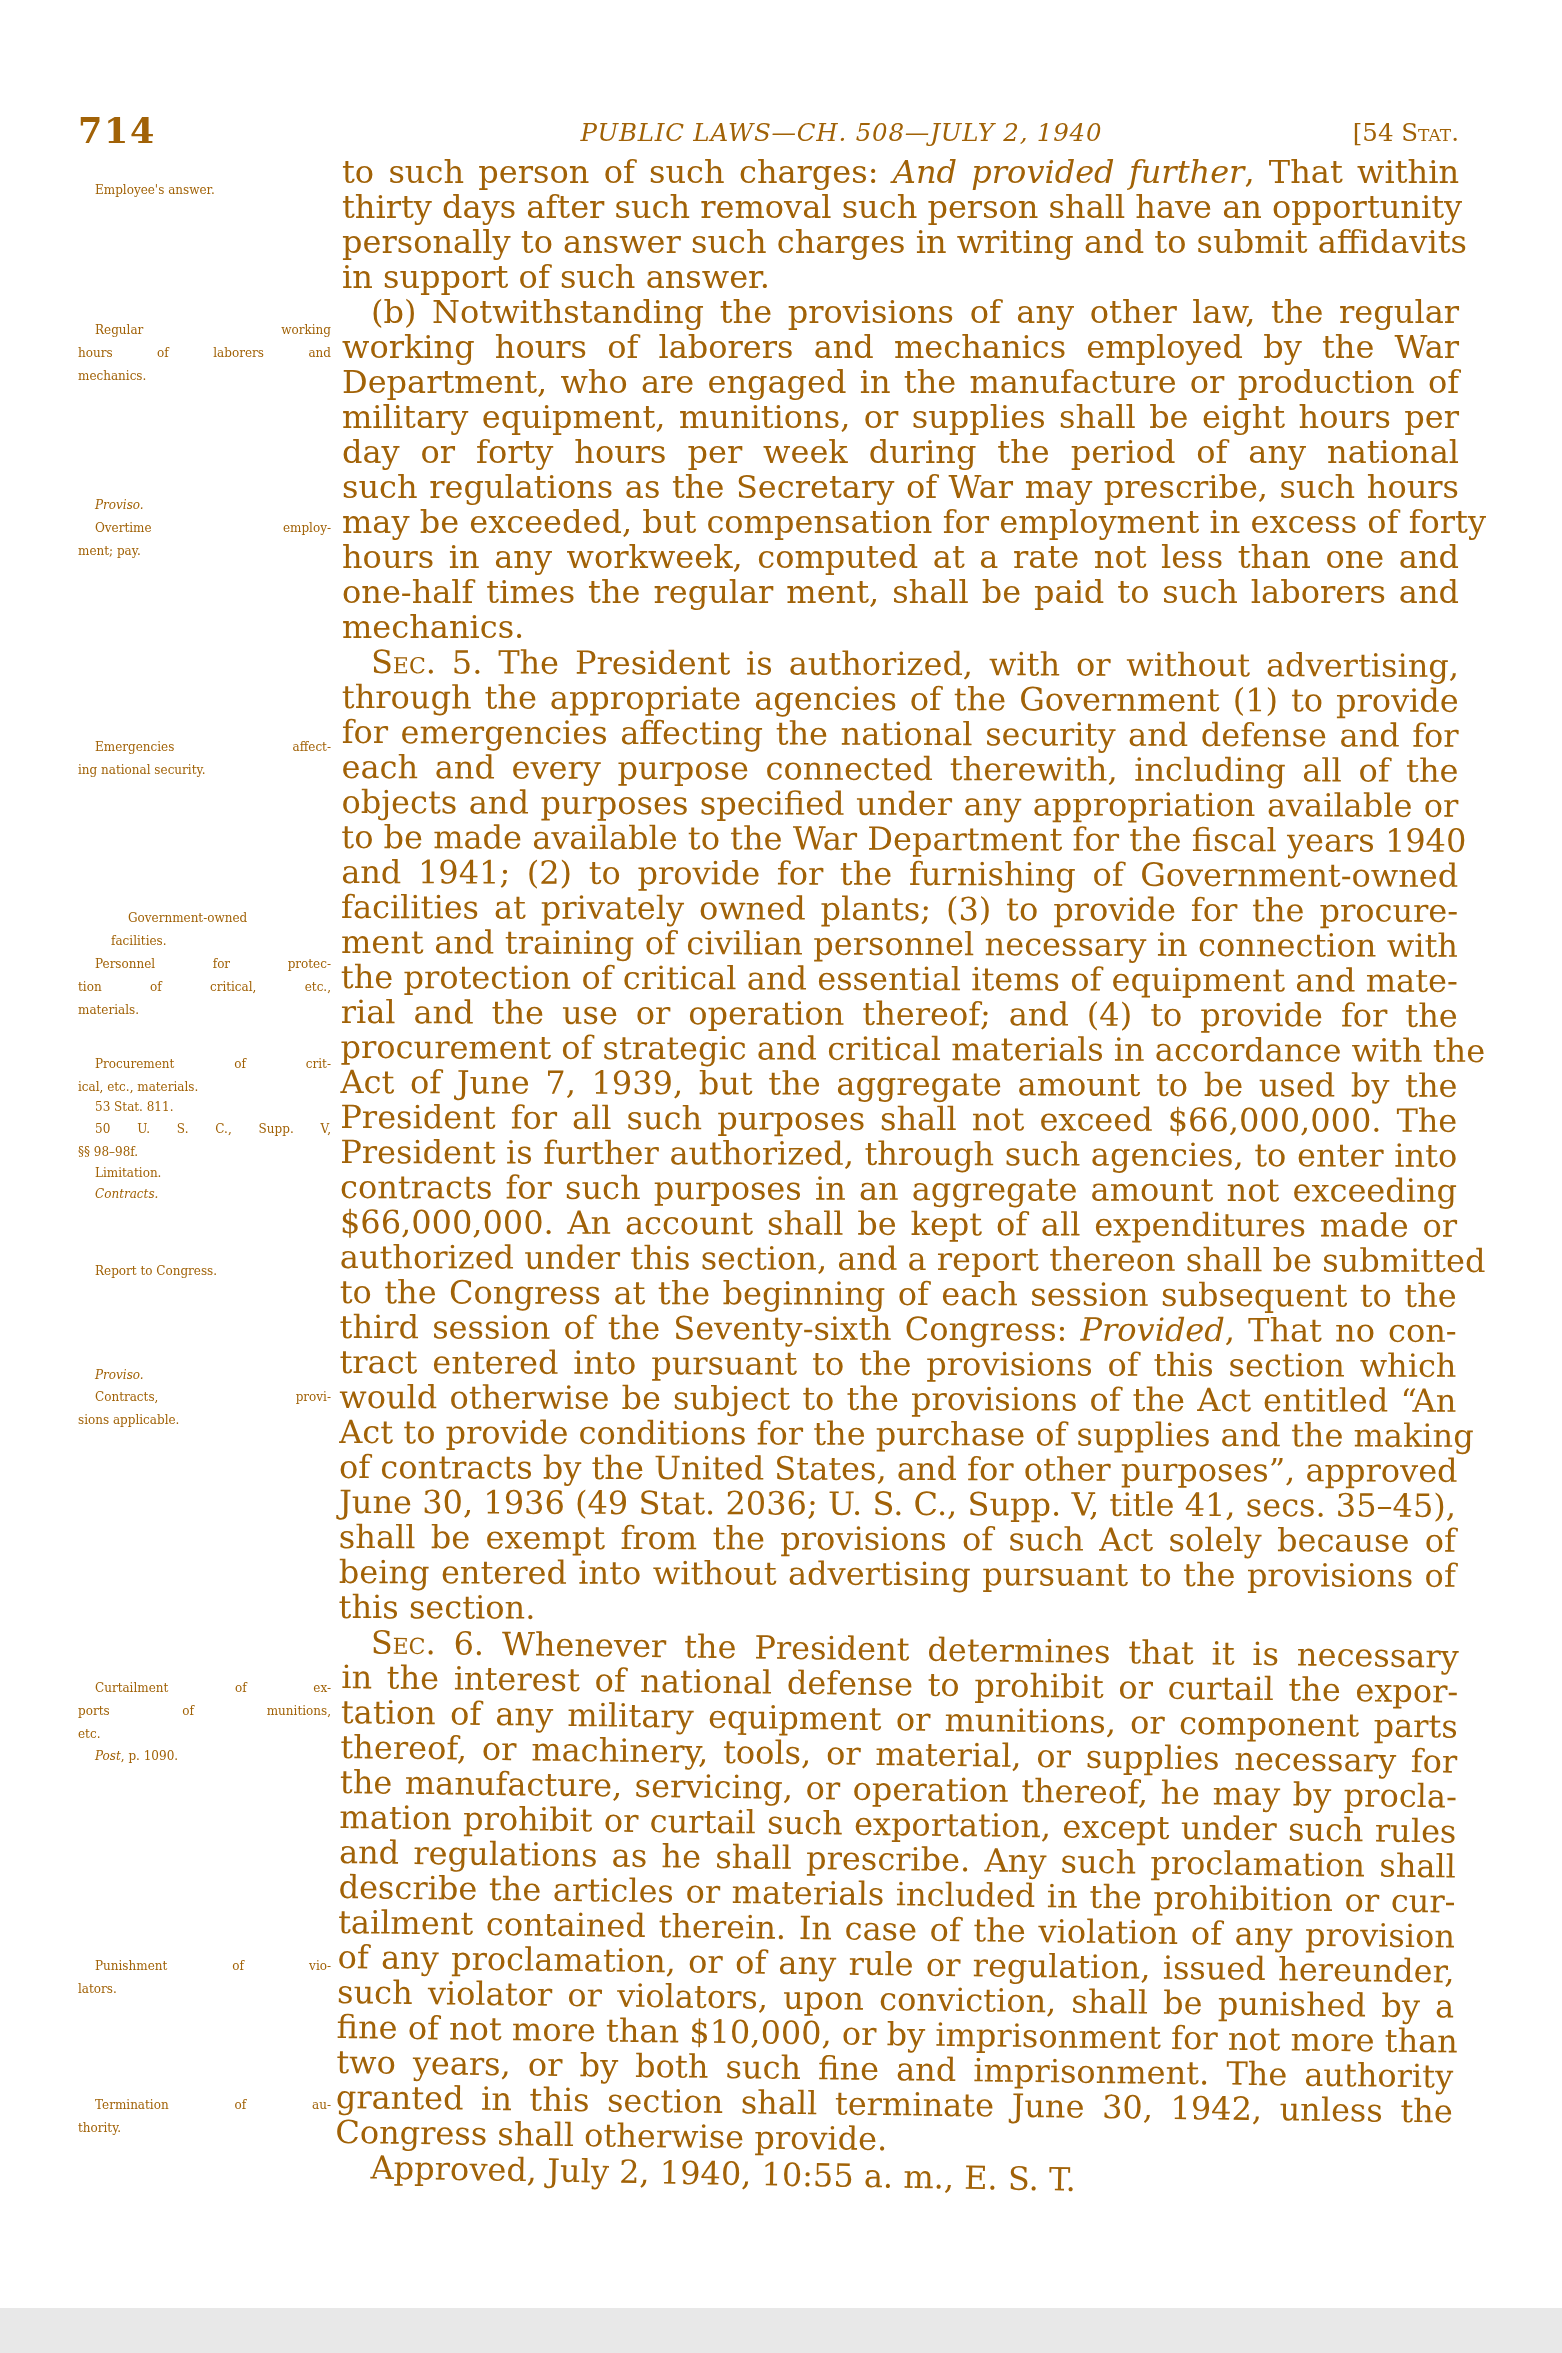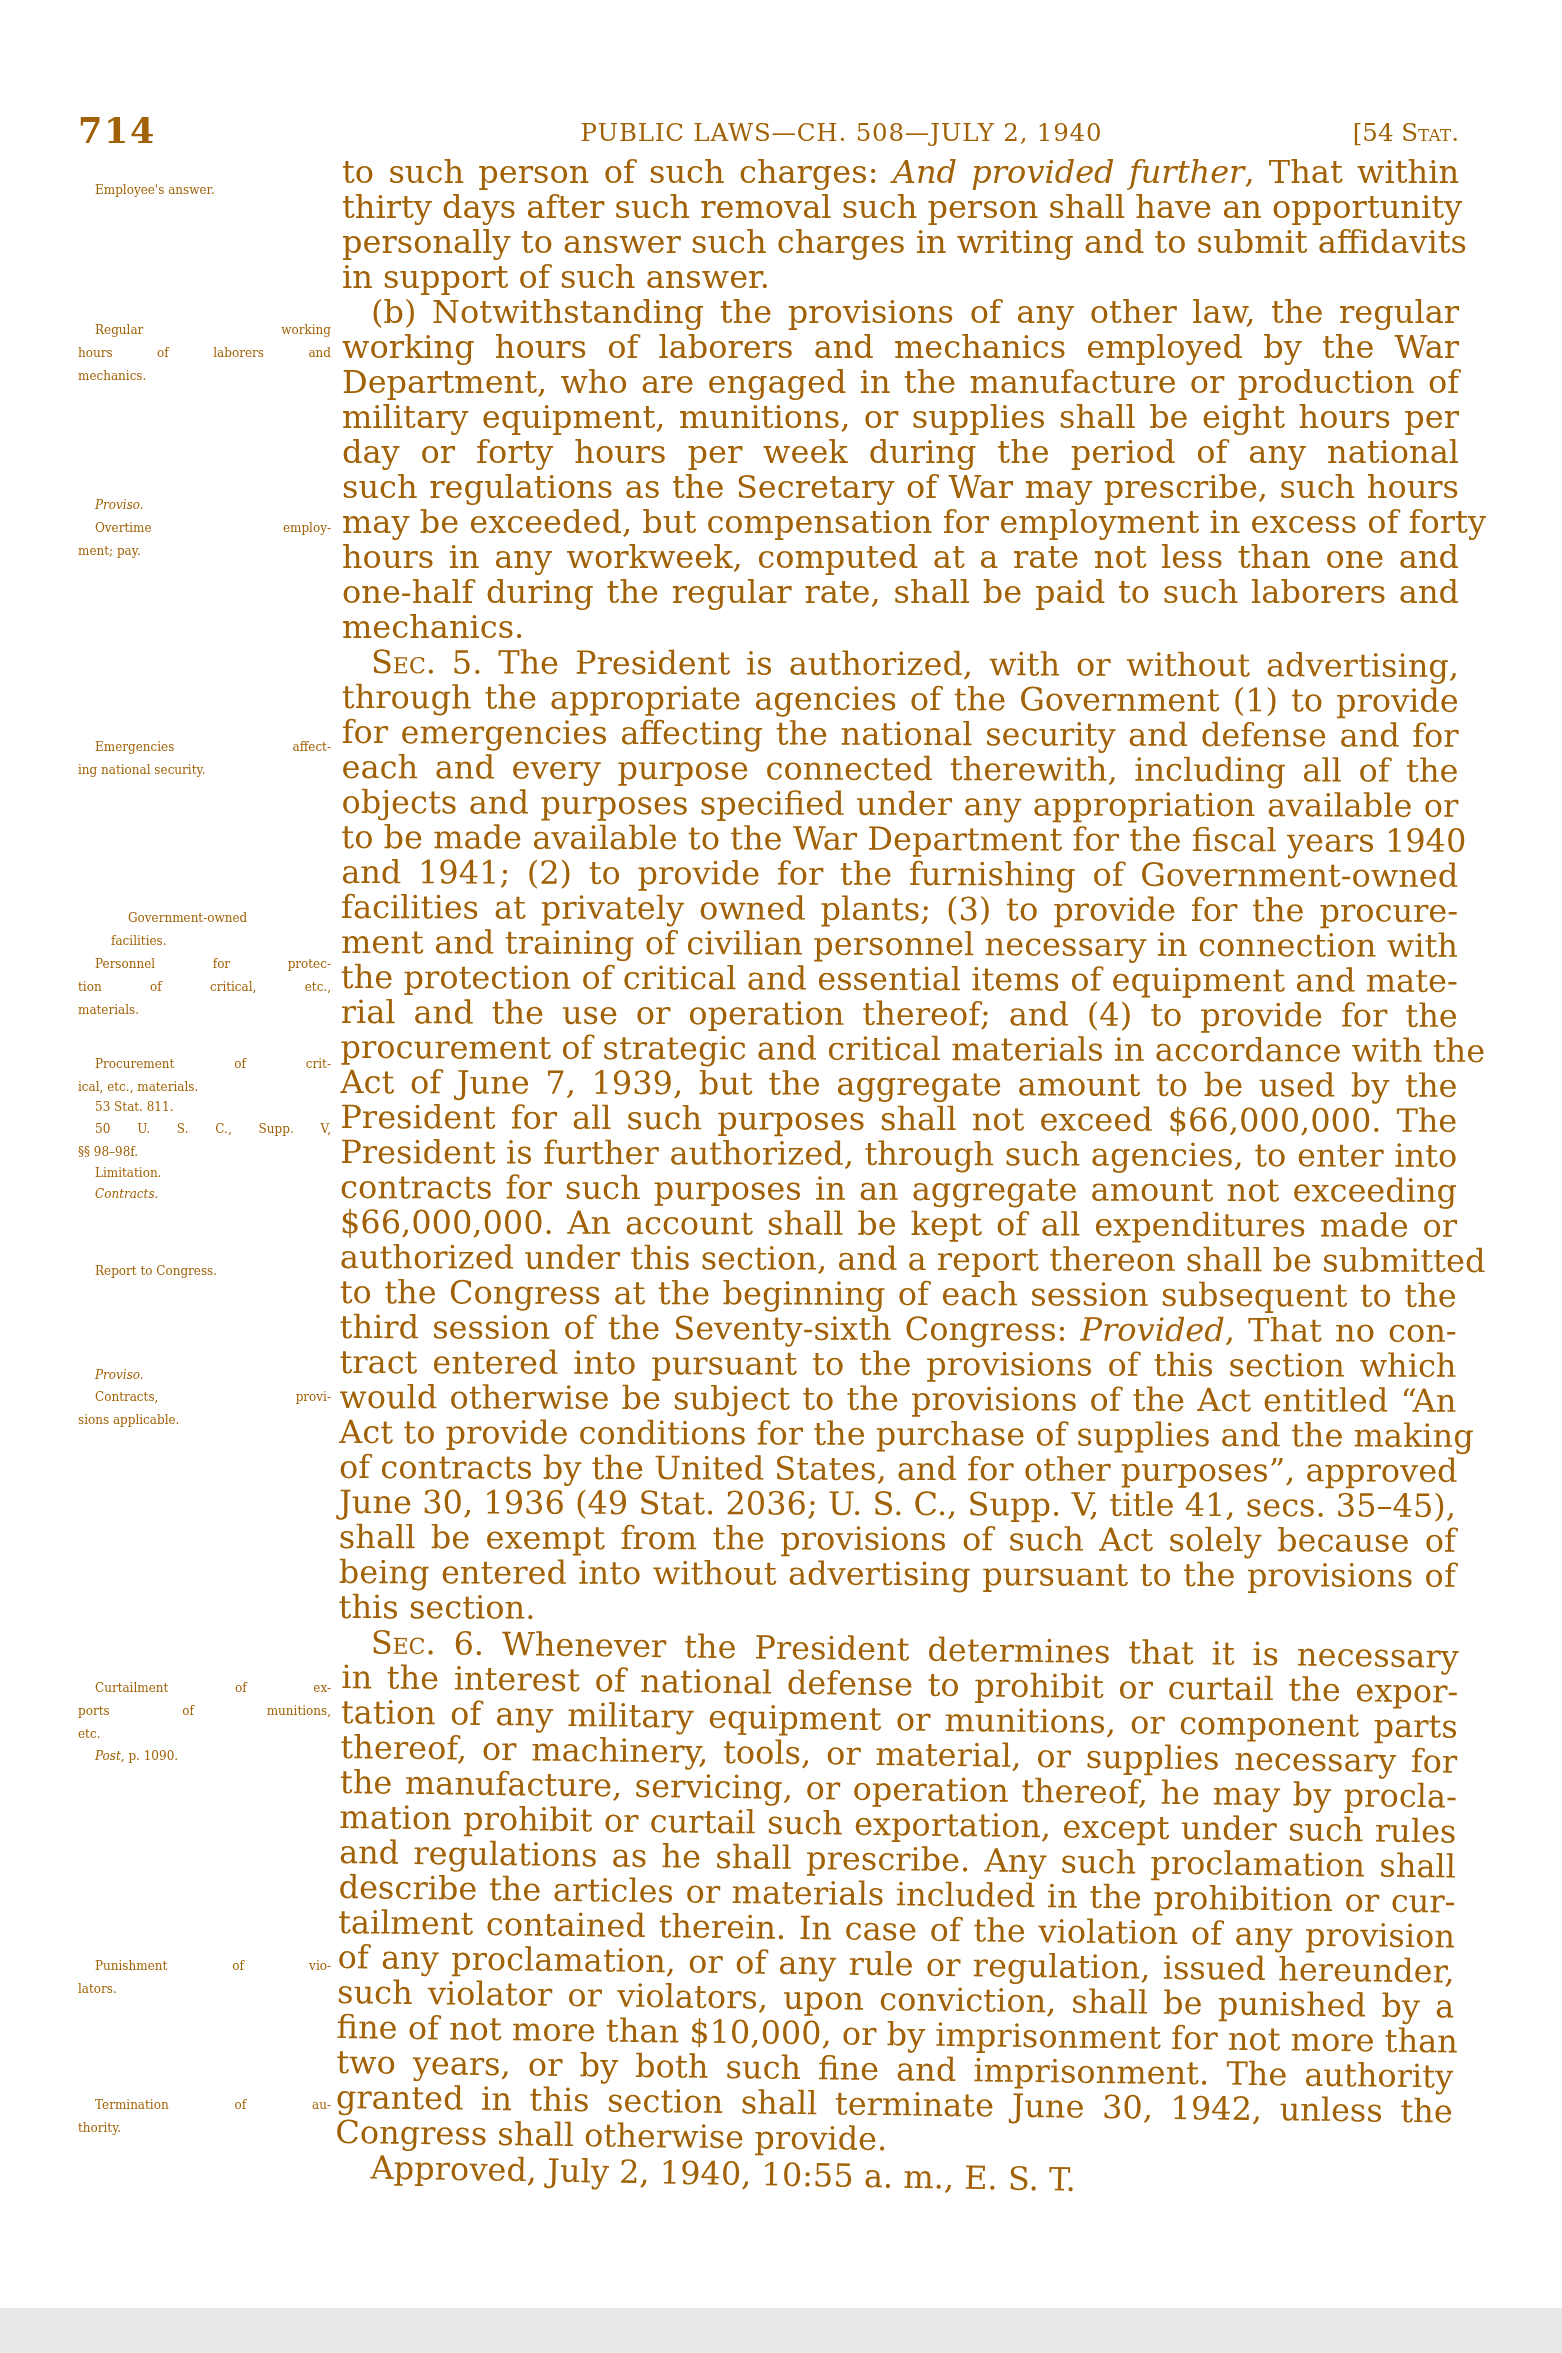--- a/index.html
+++ b/index.html
@@ -16,21 +16,21 @@
   #page-number{
     position:absolute;left:78px;top:110px;
     font-size:35px;font-weight:700;letter-spacing:1.7px;
   }
   #running-head{
     position:absolute;left:342px;top:118px;width:1117px;height:37px;
     font-size:24.5px;
   }
   #running-title{
     position:absolute;left:0;right:118px;text-align:center;
-    letter-spacing:0.8px;white-space:nowrap;
+    letter-spacing:0.8px;white-space:nowrap;font-style:italic;
   }
   #stat-citation{
     position:absolute;right:0;top:0;white-space:nowrap;
   }
   
   #margin-notes{position:absolute;left:0;top:0;width:100%;height:100%;}
   .mnote{
     position:absolute;left:78px;width:253px;
     font-size:12px;line-height:23px;
   }
@@ -147,21 +147,21 @@
       </div>
       <div class="para p2">
         <div class="bline ind">(b) Notwithstanding the provisions of any other law, the regular</div>
         <div class="bline">working hours of laborers and mechanics employed by the War</div>
         <div class="bline">Department, who are engaged in the manufacture or production of</div>
         <div class="bline">military equipment, munitions, or supplies shall be eight hours per</div>
         <div class="bline">day or forty hours per week during the period of any national</div>
         <div class="bline">such regulations as the Secretary of War may prescribe, such hours</div>
         <div class="bline">may be exceeded, but compensation for employment in excess of forty</div>
         <div class="bline">hours in any workweek, computed at a rate not less than one and</div>
-        <div class="bline">one-half during the regular rate, shall be paid to such laborers and</div>
+        <div class="bline">one-half times the regular ment, shall be paid to such laborers and</div>
         <div class="bline final">mechanics.</div>
       </div>
       <div class="para p3">
         <div class="bline ind"><span class="sc">Sec.</span> 5. The President is authorized, with or without advertising,</div>
         <div class="bline">through the appropriate agencies of the Government (1) to provide</div>
         <div class="bline">for emergencies affecting the national security and defense and for</div>
         <div class="bline">each and every purpose connected therewith, including all of the</div>
         <div class="bline">objects and purposes specified under any appropriation available or</div>
         <div class="bline">to be made available to the War Department for the fiscal years 1940</div>
         <div class="bline">and 1941; (2) to provide for the furnishing of Government-owned</div>

